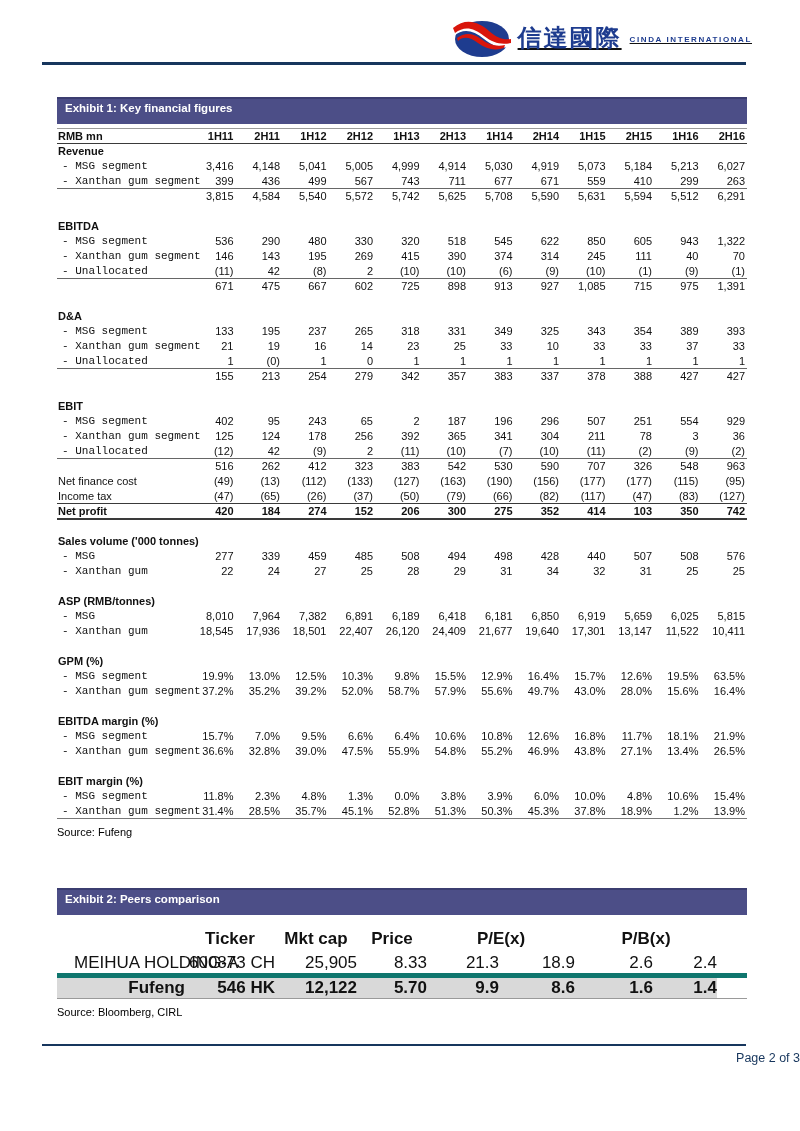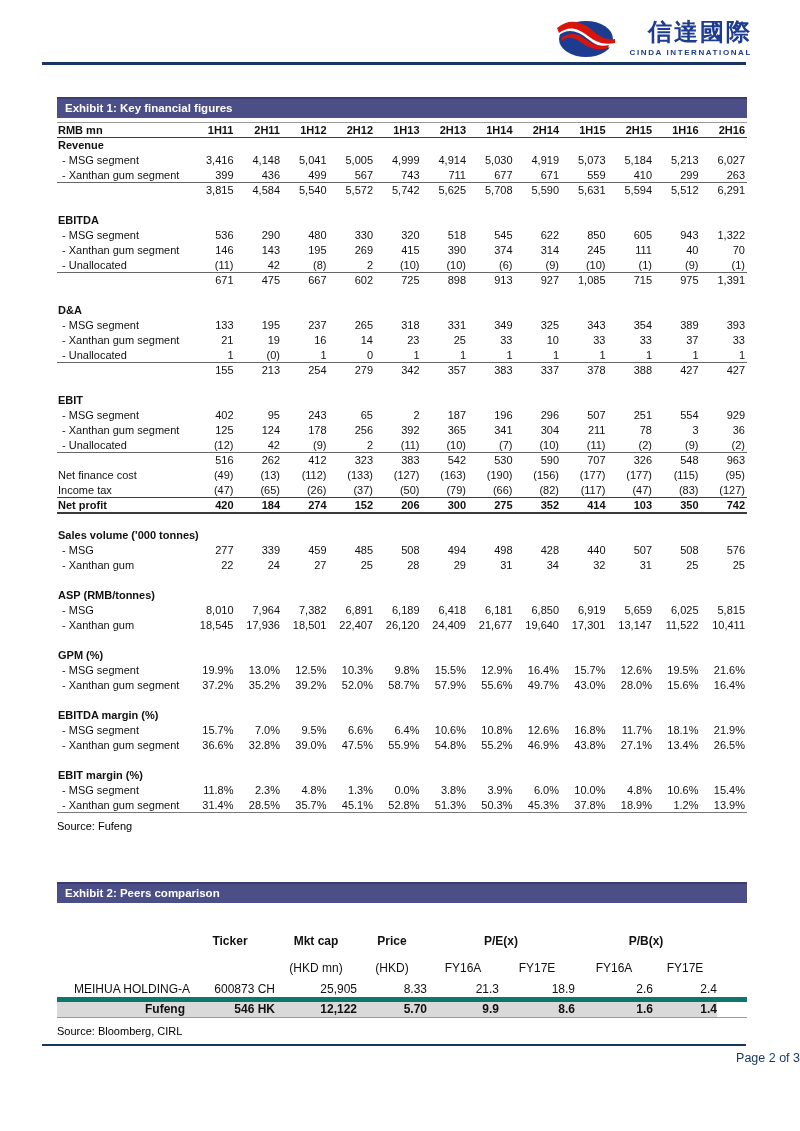--- a/index.html
+++ b/index.html
@@ -5,53 +5,53 @@
   * { margin:0; padding:0; box-sizing:border-box; }
   html,body { background:#fff; }
   body {
     width:800px; height:1131px; position:relative; overflow:hidden;
     font-family:"Liberation Sans", sans-serif; color:#111;
   }
   .page { width:800px; height:1131px; position:relative; }
 
   
   .logo { position:absolute; top:16px; right:48px; display:flex; align-items:center; gap:7px; }
-  .logo-text { display:flex; flex-direction:column; align-items:flex-end; }
+  .logo-text { display:flex; flex-direction:row; align-items:center;text-decoration:underline; }
   .logo-cn { font-size:24px; font-weight:bold; color:var(--logo_blue,#1e3c8f); letter-spacing:2px; line-height:26px; }
   .logo-en { font-size:8px; font-weight:bold; color:var(--logo_blue,#1e3c8f); letter-spacing:1.6px; margin-top:3px;padding-left:8px; }
   .header-rule { position:absolute; top:62px; left:42px; right:54px; height:3px; background:var(--rule,#17365d); }
 
   
   .content { position:absolute; top:97px; left:57px; width:690px; }
 
   .exhibit-bar {
     background:var(--bar,#4c4e87); border-top:2px solid #3b3d70;
     color:#fff; font-weight:bold; font-size:11.5px;
-    height:21px; line-height:19px; padding-left:8px;
+    height:27px; line-height:19px; padding-left:8px;
   }
 
   
   table.fin { width:100%; border-collapse:collapse; table-layout:fixed; font-size:11px; margin-top:4px; }
   table.fin th, table.fin td { padding:0 2px 0 0; height:15px; text-align:right; vertical-align:middle; white-space:nowrap; }
   table.fin .lbl { text-align:left; padding-left:1px;margin-left:41px; }
   table.fin thead th { font-weight:bold; border-top:1px solid #9a9a9a; border-bottom:1.5px solid #3a3a3a; }
   table.fin tr.sec td.lbl { font-weight:bold; }
-  table.fin tr.d td.lbl { padding-left:5px; }
+  table.fin tr.d td.lbl { padding-left:5px;font-family:Liberation Mono, monospace; }
   table.fin tr.flat td.lbl { padding-left:1px; }
   table.fin tr.sum td { border-top:1px solid #666; }
   table.fin tr.np td { font-weight:bold; border-top:1px solid #3a3a3a; border-bottom:2px solid #3a3a3a; }
   table.fin tr.sp td { height:15px; }
   table.fin tbody tr:last-child td { border-bottom:1.5px solid #777; }
 
   .source { font-size:11px; color:#000; margin-top:7px; }
 
   .ex2 { margin-top:50px; }
 
   
-  table.peers { width:100%; border-collapse:collapse; table-layout:fixed; font-size:12px; margin-top:24px; }
+  table.peers { width:100%; border-collapse:collapse; table-layout:fixed; font-size:17px; margin-top:10px; }
   table.peers th { font-weight:bold; text-align:center; height:28px; vertical-align:middle; white-space:nowrap; }
   table.peers tr.subhead th { font-weight:normal; height:26px; }
   table.peers td { text-align:right; height:18px; vertical-align:middle; white-space:nowrap; }
   table.peers .name { text-align:right; padding-left:17px; }
   table.peers tr.hl td { background:var(--highlight,#d9d9d9); font-weight:bold; border-top:5px solid #0f766e; border-bottom:1px solid #9a9a9a; }
   table.peers tr.hl td.name { padding-left:6px; }
   table.peers tr.hl td.pad { background:#fff; }
 
   
   .footer-rule { position:absolute; top:1044px; left:42px; right:54px; height:2px; background:var(--rule,#17365d); }
@@ -636,21 +636,21 @@
               <td>13.0%</td>
               <td>12.5%</td>
               <td>10.3%</td>
               <td>9.8%</td>
               <td>15.5%</td>
               <td>12.9%</td>
               <td>16.4%</td>
               <td>15.7%</td>
               <td>12.6%</td>
               <td>19.5%</td>
-              <td>21.6%</td>
+              <td>63.5%</td>
             </tr>
             <tr class="d">
               <td class="lbl">- Xanthan gum segment</td>
               <td>37.2%</td>
               <td>35.2%</td>
               <td>39.2%</td>
               <td>52.0%</td>
               <td>58.7%</td>
               <td>57.9%</td>
               <td>55.6%</td>
@@ -804,31 +804,20 @@
         <thead>
           <tr>
             <th class="name"></th>
             <th>Ticker</th>
             <th>Mkt cap</th>
             <th>Price</th>
             <th colspan="2">P/E(x)</th>
             <th colspan="2">P/B(x)</th>
             <th class="pad"></th>
           </tr>
-          <tr class="subhead">
-            <th class="name"></th>
-            <th></th>
-            <th>(HKD mn)</th>
-            <th>(HKD)</th>
-            <th>FY16A</th>
-            <th>FY17E</th>
-            <th>FY16A</th>
-            <th>FY17E</th>
-            <th class="pad"></th>
-          </tr>
         </thead>
         <tbody>
             <tr>
               <td class="name">MEIHUA HOLDING-A</td>
               <td>600873 CH</td>
               <td>25,905</td>
               <td>8.33</td>
               <td>21.3</td>
               <td>18.9</td>
               <td>2.6</td>

